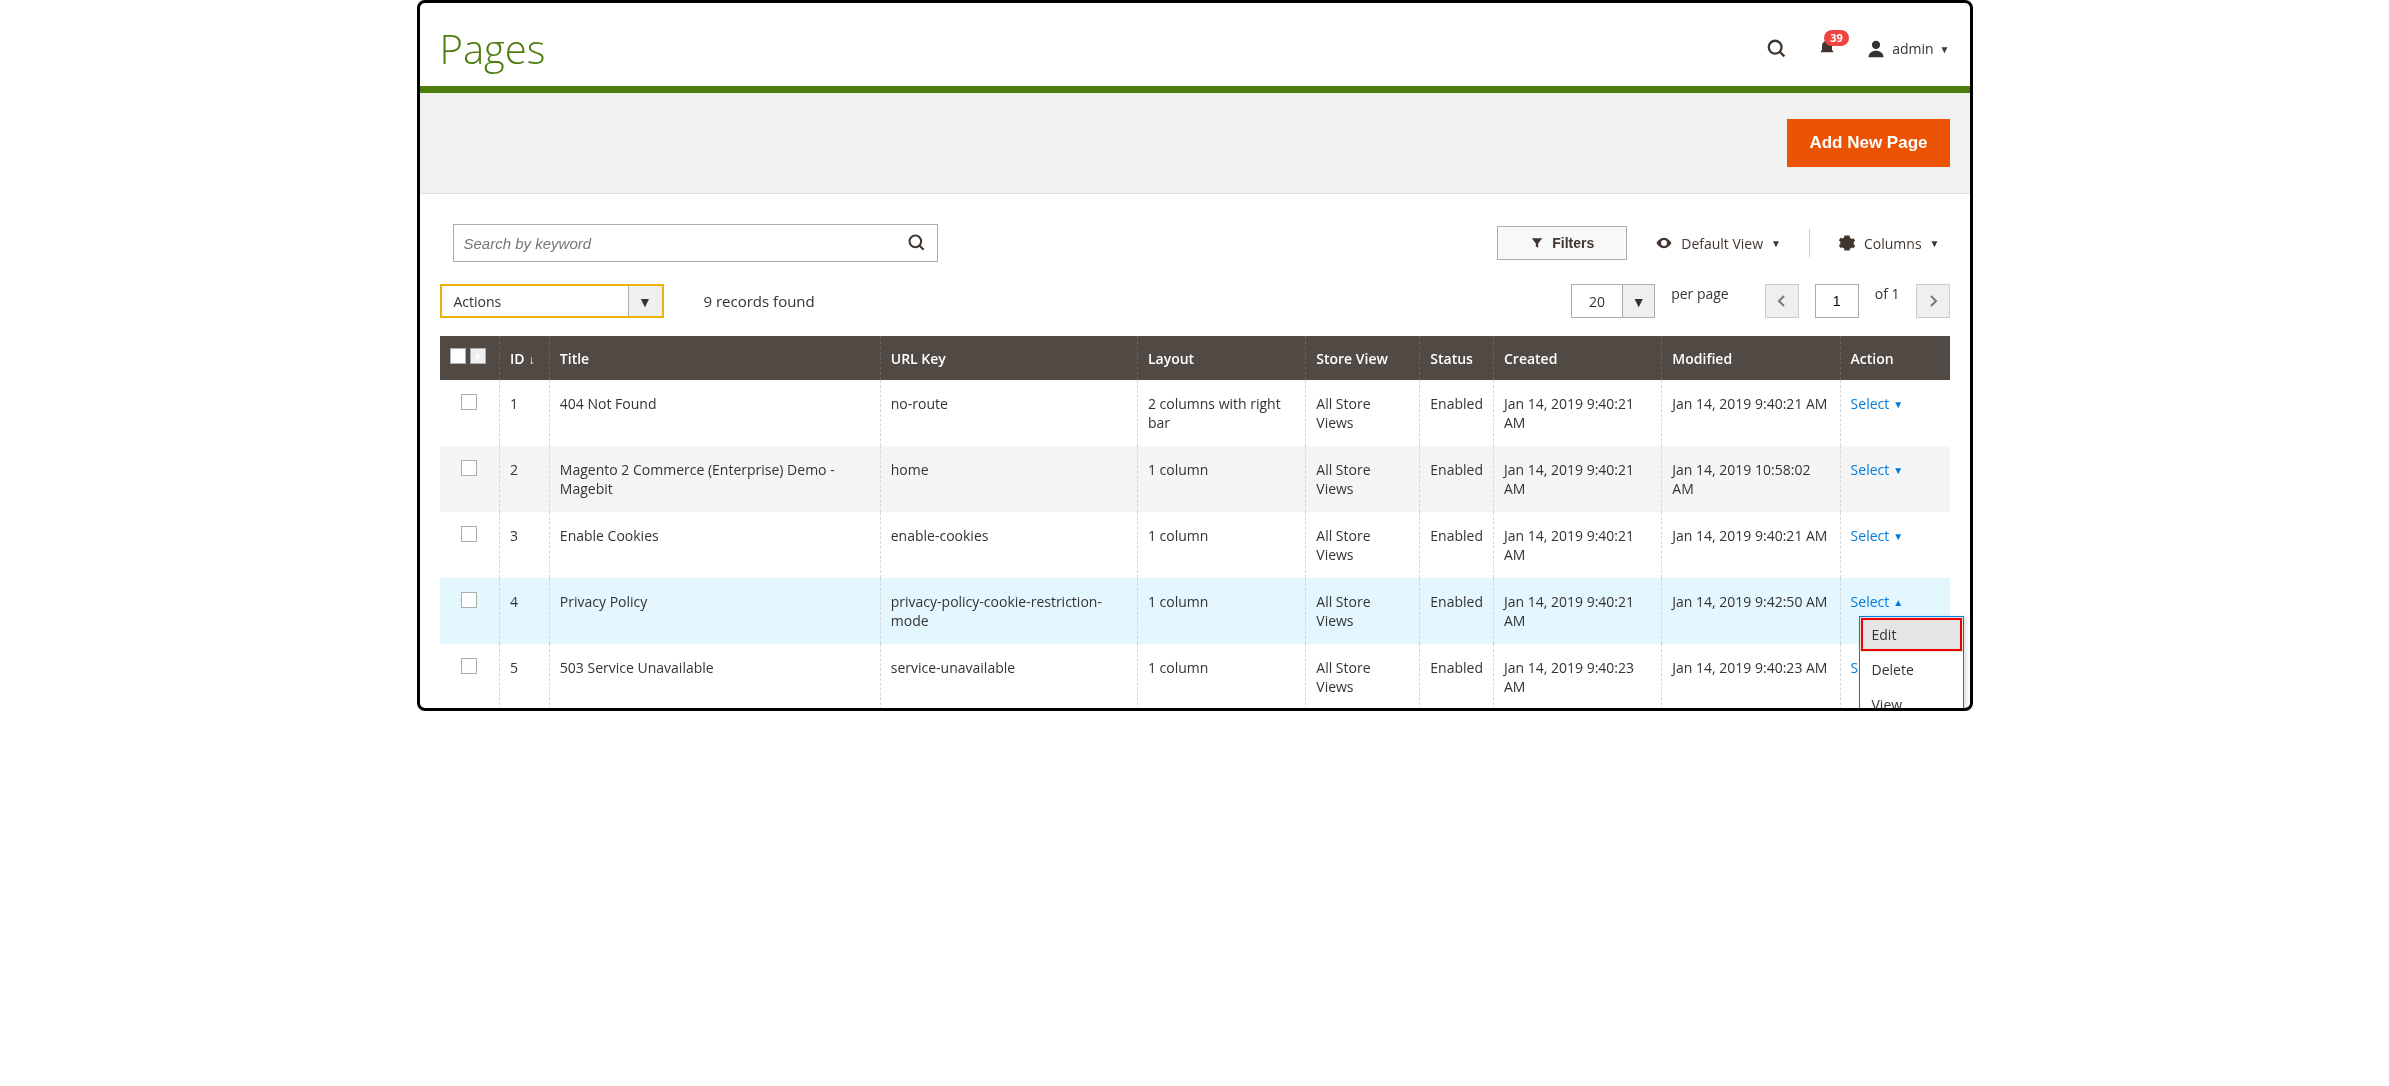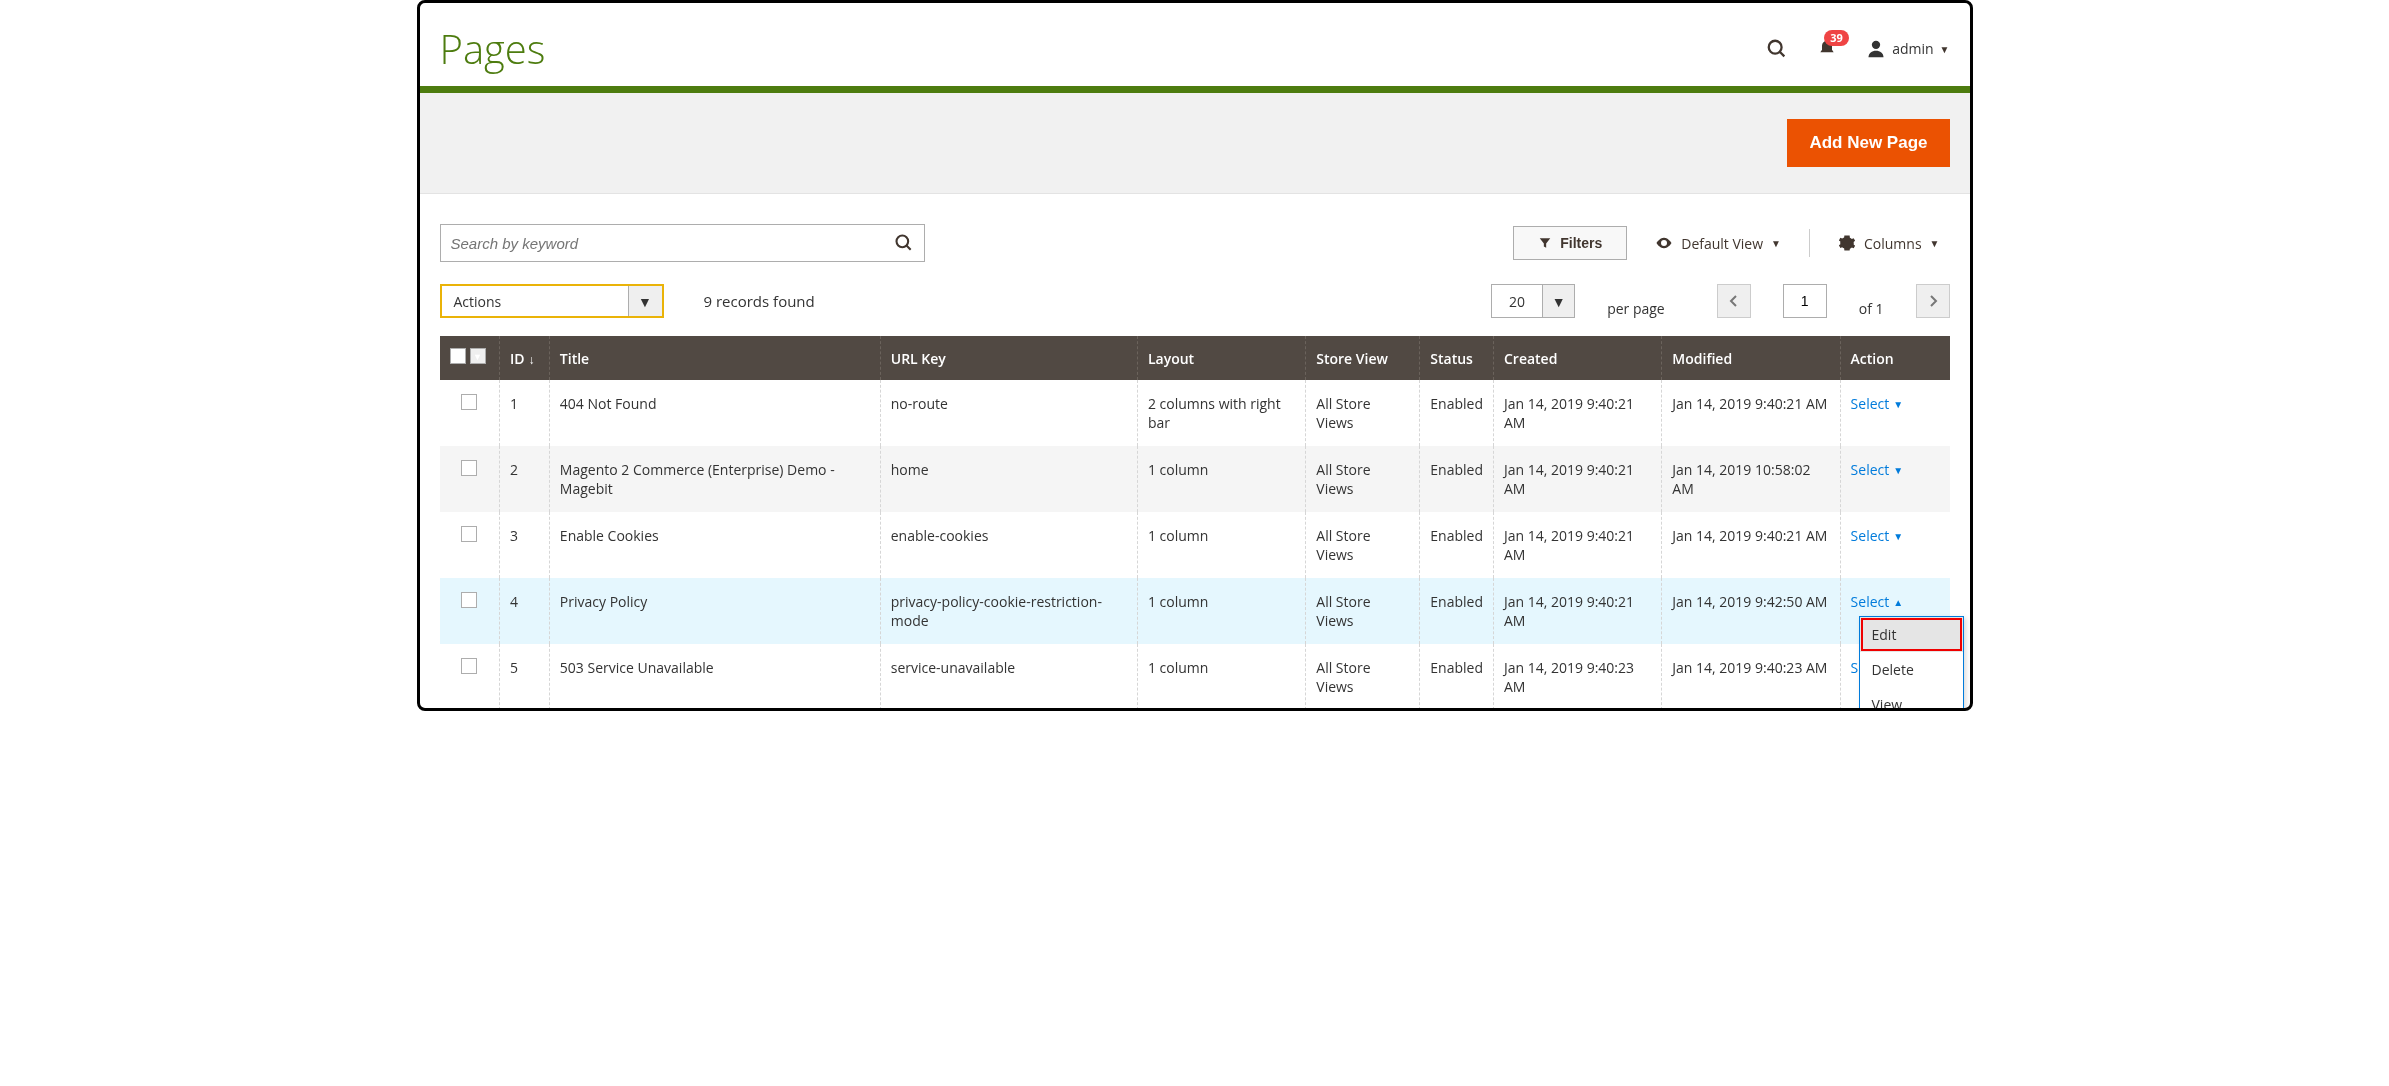--- a/index.html
+++ b/index.html
@@ -15,38 +15,38 @@
 .notif-wrap { position: relative; }
 .notif-badge { position: absolute; top: -8px; left: 8px; background: #ef4444; color: #fff; border-radius: 10px; font-size: 11px; font-weight: 700; padding: 1px 6px; line-height: 14px; }
 .user-drop { display: flex; align-items: center; gap: 6px; cursor: pointer; }
 .user-drop .caret { font-size: 10px; color: #41362f; }
 
 
 .action-bar { background: #f1f1f1; border-top: 7px solid #4d7c0f; border-bottom: 1px solid #e3e3e3; padding: 26px 20px; display: flex; justify-content: flex-end; margin: 0; }
 .btn-primary { background: #eb5202; color: #fff; border: none; padding: 14px 22px; font-size: 17px; font-weight: 600; cursor: pointer; }
 
 
-.toolbar { display: flex; align-items: center; justify-content: space-between; padding: 30px 20px 12px 20px; }
+.toolbar { display: flex; align-items: center; justify-content: space-between; padding: 30px 20px 12px 20px; margin-left: 13px; }
 .toolbar-left { display: flex; align-items: center; gap: 0; }
 .search-box { display: flex; align-items: center; border: 1px solid #adadad; width: 485px; height: 38px; padding: 0 10px; }
 .search-input { flex: 1; border: none; outline: none; font-size: 15px; font-style: italic; color: #555; background: transparent; }
 .search-icon-btn { background: none; border: none; cursor: pointer; color: #41362f; }
 .toolbar-right { display: flex; align-items: center; gap: 18px; }
-.filters-btn { background: #f8f8f8; border: 1px solid #adadad; padding: 8px 24px; font-size: 14px; display: flex; align-items: center; gap: 8px; cursor: pointer; color: #41362f; font-weight:600;}
+.filters-btn { background: #f8f8f8; border: 1px solid #adadad; padding: 8px 32px; font-size: 14px; display: flex; align-items: center; gap: 8px; cursor: pointer; color: #41362f; font-weight:600;}
 .tb-item { display: flex; align-items: center; gap: 8px; font-size: 14px; color: #41362f; cursor: pointer; padding: 8px 10px; }
 .tb-sep { width: 1px; height: 28px; background: #ccc; }
 
 
 .controls-row { display: flex; align-items: center; justify-content: space-between; padding: 10px 20px 18px 20px; }
 .controls-left { display: flex; align-items: center; gap: 40px; }
 .actions-select { display: flex; align-items: stretch; border: 2px solid #eab308; width: 224px; height: 34px; }
 .actions-select .label { flex: 1; display: flex; align-items: center; padding: 0 12px; color: #333; }
 .actions-select .drop { width: 34px; background: #efefef; border-left: 1px solid #adadad; display: flex; align-items: center; justify-content: center; cursor: pointer; }
 .records-found { font-size: 15px; color: #333; }
-.controls-right { display: flex; align-items: flex-end; gap: 32px; }
+.controls-right { display: flex; align-items: flex-start; gap: 16px; }
 .pager-select { display: flex; align-items: stretch; border: 1px solid #adadad; height: 34px; }
 .pager-select .val { width: 50px; display: flex; align-items: center; justify-content: center; }
 .pager-select .drop { width: 32px; background: #efefef; border-left: 1px solid #adadad; display: flex; align-items: center; justify-content: center; cursor: pointer; }
 .per-page-label { color: #333; margin-right: 20px; }
 .page-btn { width: 34px; height: 34px; background: #efefef; border: 1px solid #ccc; display: flex; align-items: center; justify-content: center; cursor: pointer; color:#777;}
 .page-input { width: 44px; height: 34px; border: 1px solid #adadad; text-align: center; font-size: 14px; }
 .of-label { color: #333; }
 
 
 table.grid { width: calc(100% - 40px); margin: 0 20px; border-collapse: collapse; }

